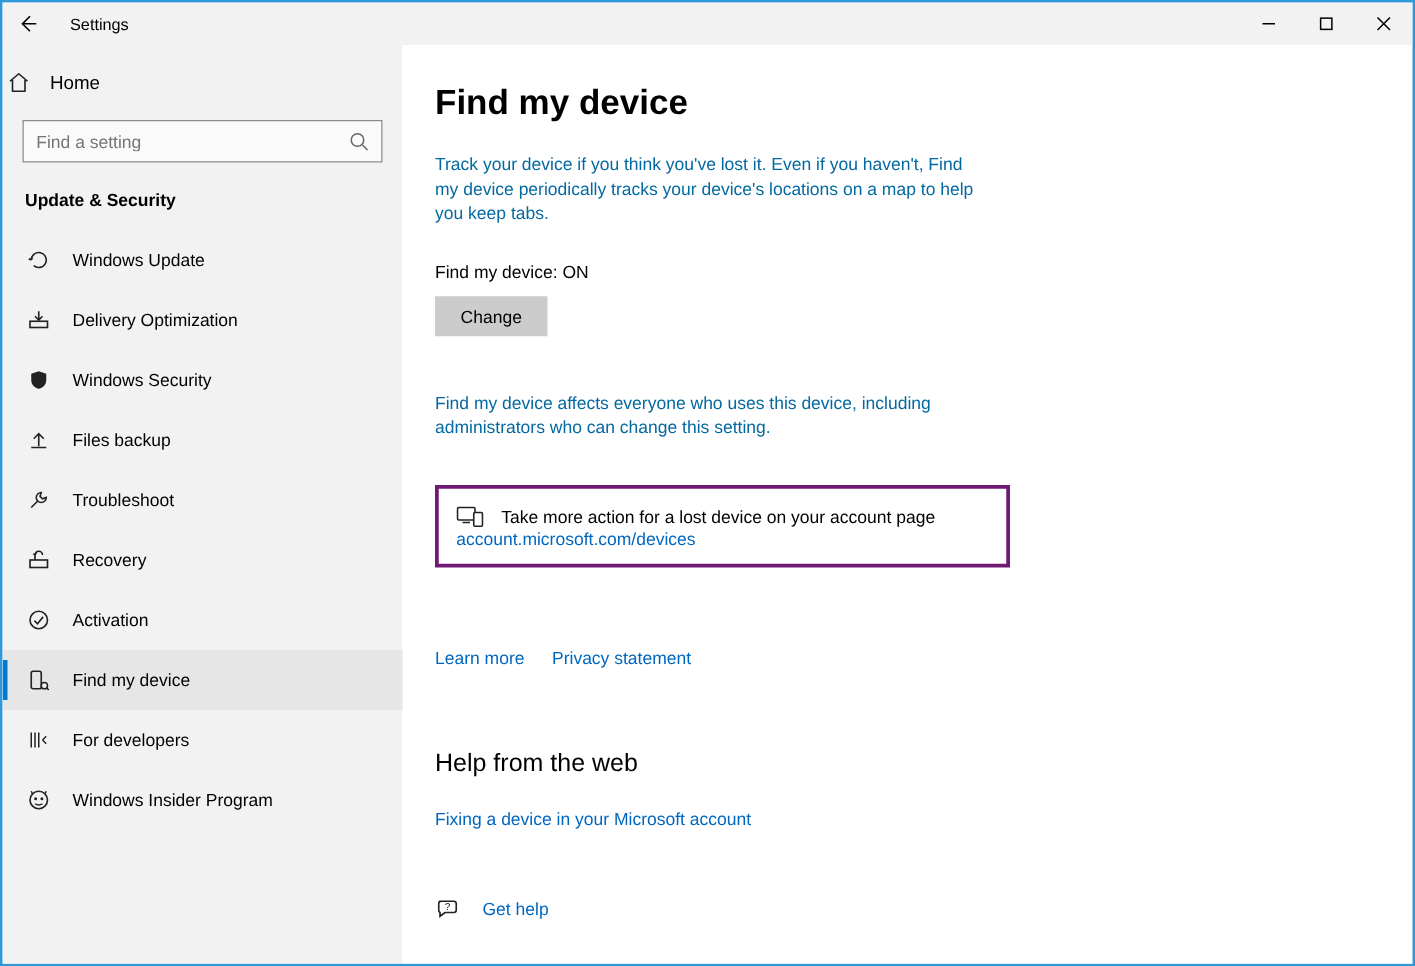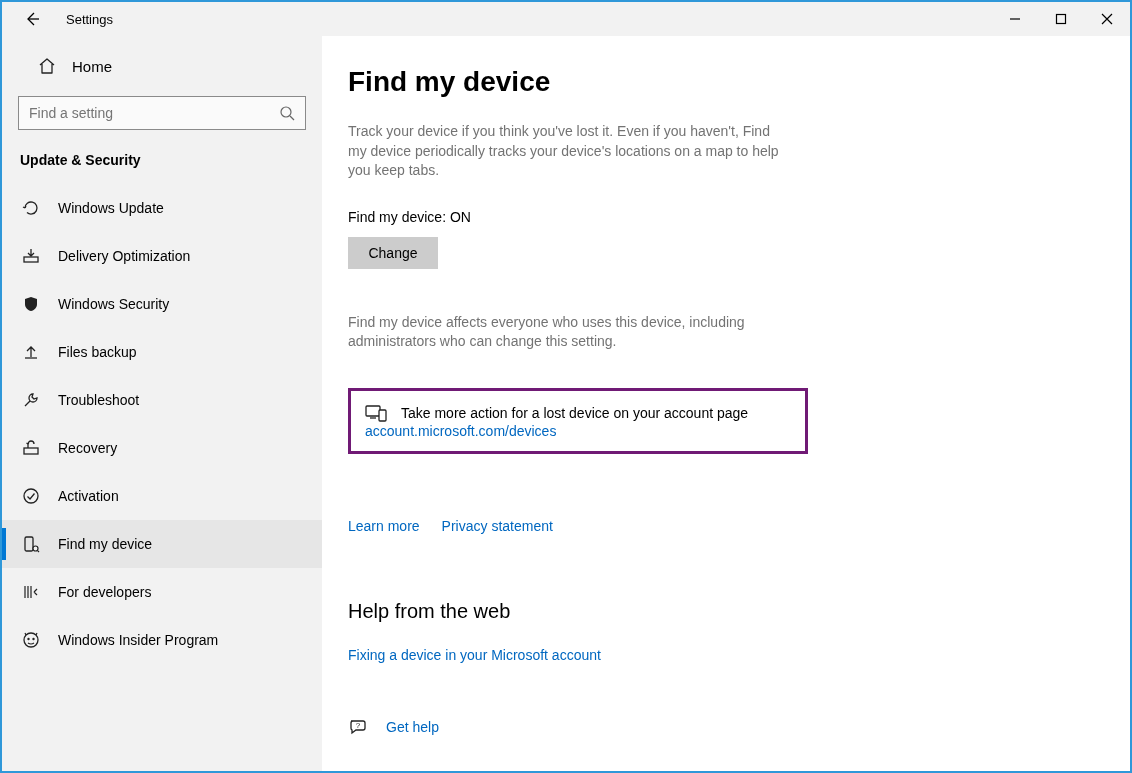--- a/index.html
+++ b/index.html
@@ -9,41 +9,40 @@
     border: 2px solid #2f98d9;
     background: #fff;
     display: flex; flex-direction: column;
     overflow: hidden;
   }
   .titlebar {
     height: 34px;
     display: flex; align-items: center;
     background: #f2f2f2;
     border-bottom: 0;
-    padding-left: 10px;
   }
   .titlebar .back {
     width: 40px; height: 34px; display:flex; align-items:center; justify-content:center;
     cursor: pointer;
   }
   .titlebar .title { margin-left: 14px; font-size: 13px; color: #000; }
   .winctrls { margin-left: auto; display: flex; }
   .winctrls .ctrl {
     width: 46px; height: 34px; display:flex; align-items:center; justify-content:center;
     cursor: pointer;
   }
   .body { flex: 1; display: flex; overflow:hidden; }
   .sidebar {
     width: 320px; background: #f2f2f2;
     display: flex; flex-direction: column;
     padding-top: 10px;
   }
   .home-row {
     display: flex; align-items: center;
-    height: 40px; padding-left: 36px; gap: 16px;
+    height: 40px; padding-left: 4px; gap: 16px;
     cursor: pointer;
   }
   .home-row .label { font-size: 15px; }
   .search-wrap { padding: 10px 16px 0 16px; }
   .search {
     width: 100%; height: 34px;
     border: 1px solid #8a8a8a; background: #fafafa;
     display: flex; align-items: center; padding: 0 10px;
   }
   .search input {
@@ -65,21 +64,21 @@
     content: ""; position: absolute; left: 0; top: 8px; bottom: 8px;
     width: 4px; background: #0078d4;
   }
   .nav-item.selected { background: #e6e6e6; }
   .nav-icon { width: 18px; height: 18px; display:flex; align-items:center; justify-content:center; color:#222; }
   .main {
     flex: 1; padding: 30px 0 0 26px; overflow-y:auto;
     background: #fff;
   }
   .main h1 { font-weight: 600; font-size: 28px; margin-bottom: 24px; }
-  .main p { font-size: 14px; color: #737373; max-width: 440px; line-height: 1.4; }
+  .main p { font-size: 14px; color: #0369a1; max-width: 440px; line-height: 1.4; }
   .status-line { margin-top: 28px; font-size: 14px; }
   .change-btn {
     margin-top: 12px;
     width: 90px; height: 32px;
     background: #cccccc; border: none;
     font-size: 14px; cursor: pointer;
     text-align: center;
   }
   .affect { margin-top: 44px; max-width: 400px; }
   .highlight-box {

